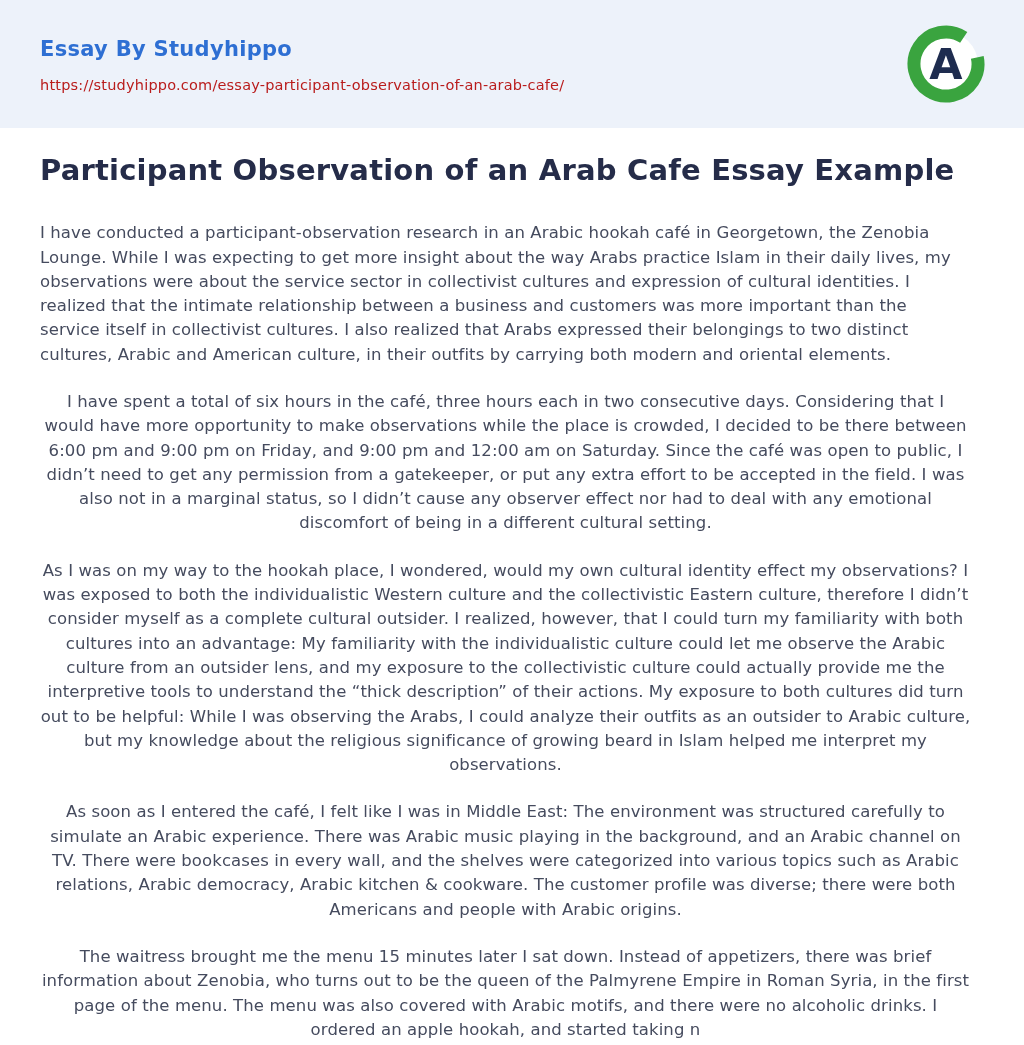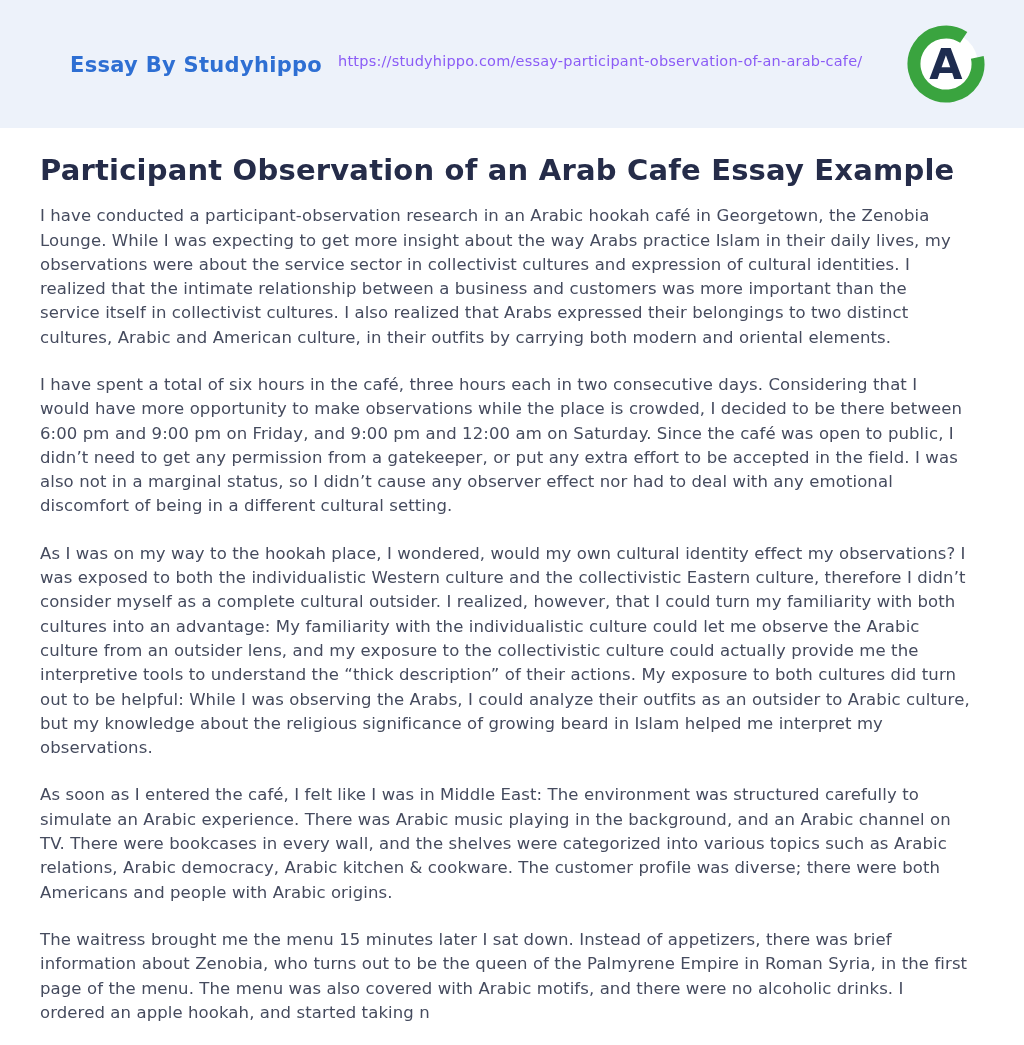--- a/index.html
+++ b/index.html
@@ -14,29 +14,29 @@
 
   
   .header {
     background: #edf2fa;
     height: 128px;
     padding: 0 39px 0 40px;
     display: flex;
     align-items: center;
     justify-content: space-between;
   }
-  .header-text { display: flex; flex-direction: row; gap: 16px; padding-top: 2px; margin-left: 30px; }
+  .header-text { display: flex; flex-direction: column; gap: 16px; padding-top: 2px; }
   .site-title {
     color: #2e6fd3;
     font-size: 21px;
     font-weight: bold;
     letter-spacing: 0.3px;
   }
   .source-url {
-    color: #8b5cf6;
+    color: #b91c1c;
     font-size: 14.5px;
     font-weight: 500;
     text-decoration: none;
     letter-spacing: 0.2px;
   }
   .logo { width: 78px; height: 78px; flex: 0 0 auto; }
 
   
   .article { padding: 25px 53px 0 40px; }
   .essay-title {
@@ -45,23 +45,23 @@
     line-height: 1.18;
     font-weight: bold;
     letter-spacing: 0.2px;
     margin-bottom: 4px;
   }
   .essay-paragraph {
     color: #454b5e;
     font-size: 16.5px;
     line-height: 24.3px;
     letter-spacing: 0.1px;
-    margin-top: 17px;
+    margin-top: 34px;
   }
-  .essay-paragraph + .essay-paragraph { margin-top: 23px; }
+  .essay-paragraph + .essay-paragraph { margin-top: 23px; text-align: center; }
 </style>
 </head>
 <body>
 
 <div class="page">
 
   <header class="header">
     <div class="header-text">
       <div class="site-title">Essay By Studyhippo</div>
       <a class="source-url" href="#">https://studyhippo.com/essay-participant-observation-of-an-arab-cafe/</a>

